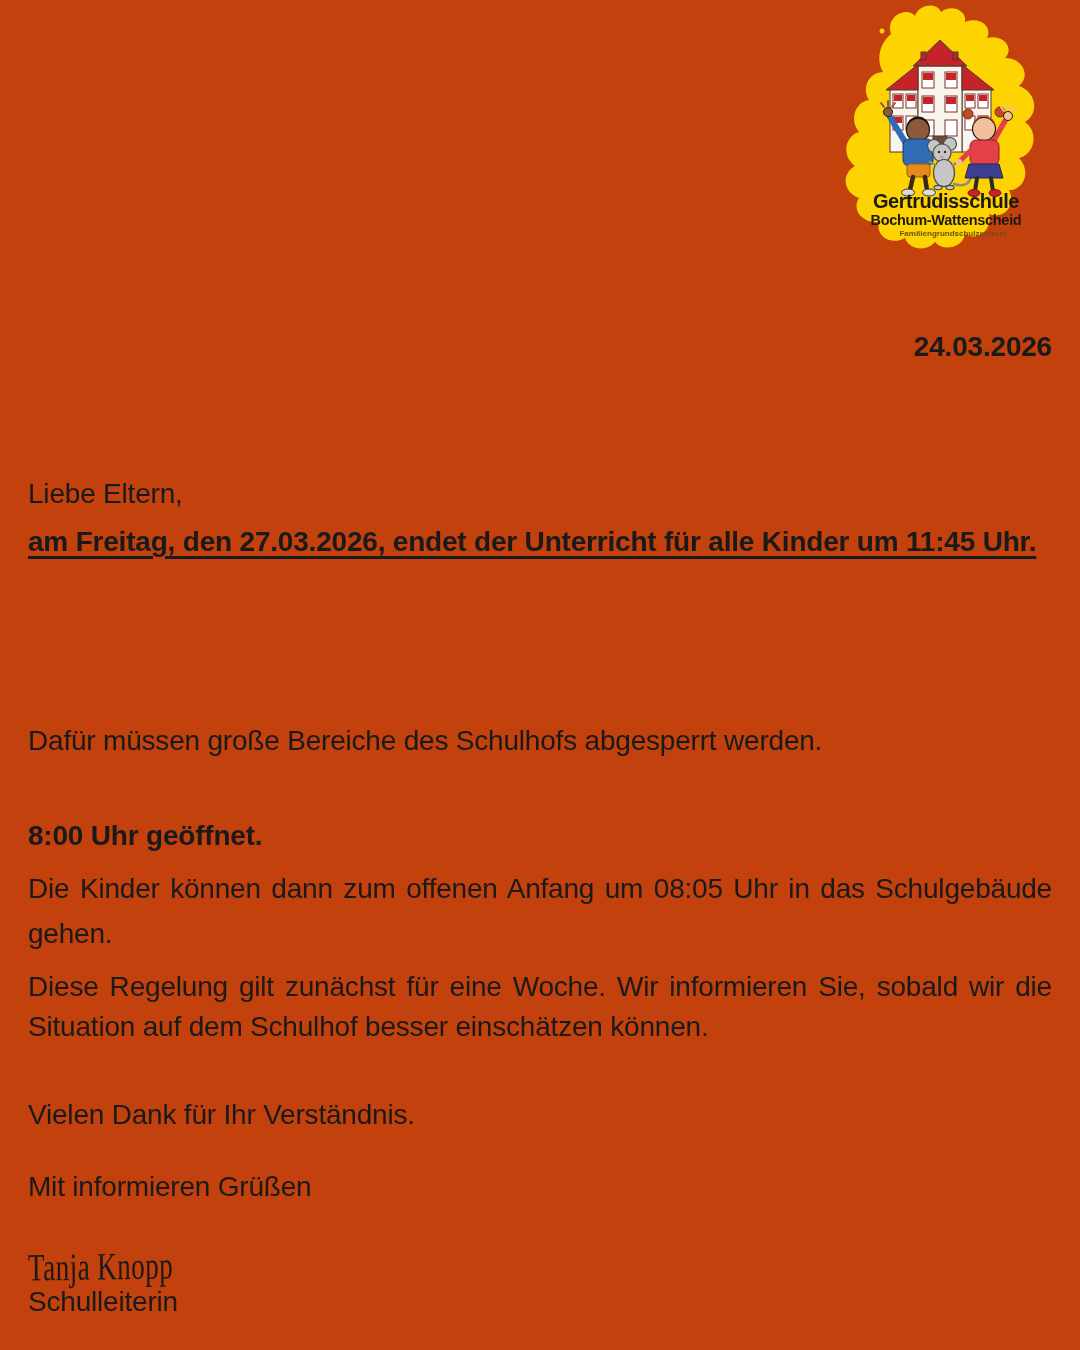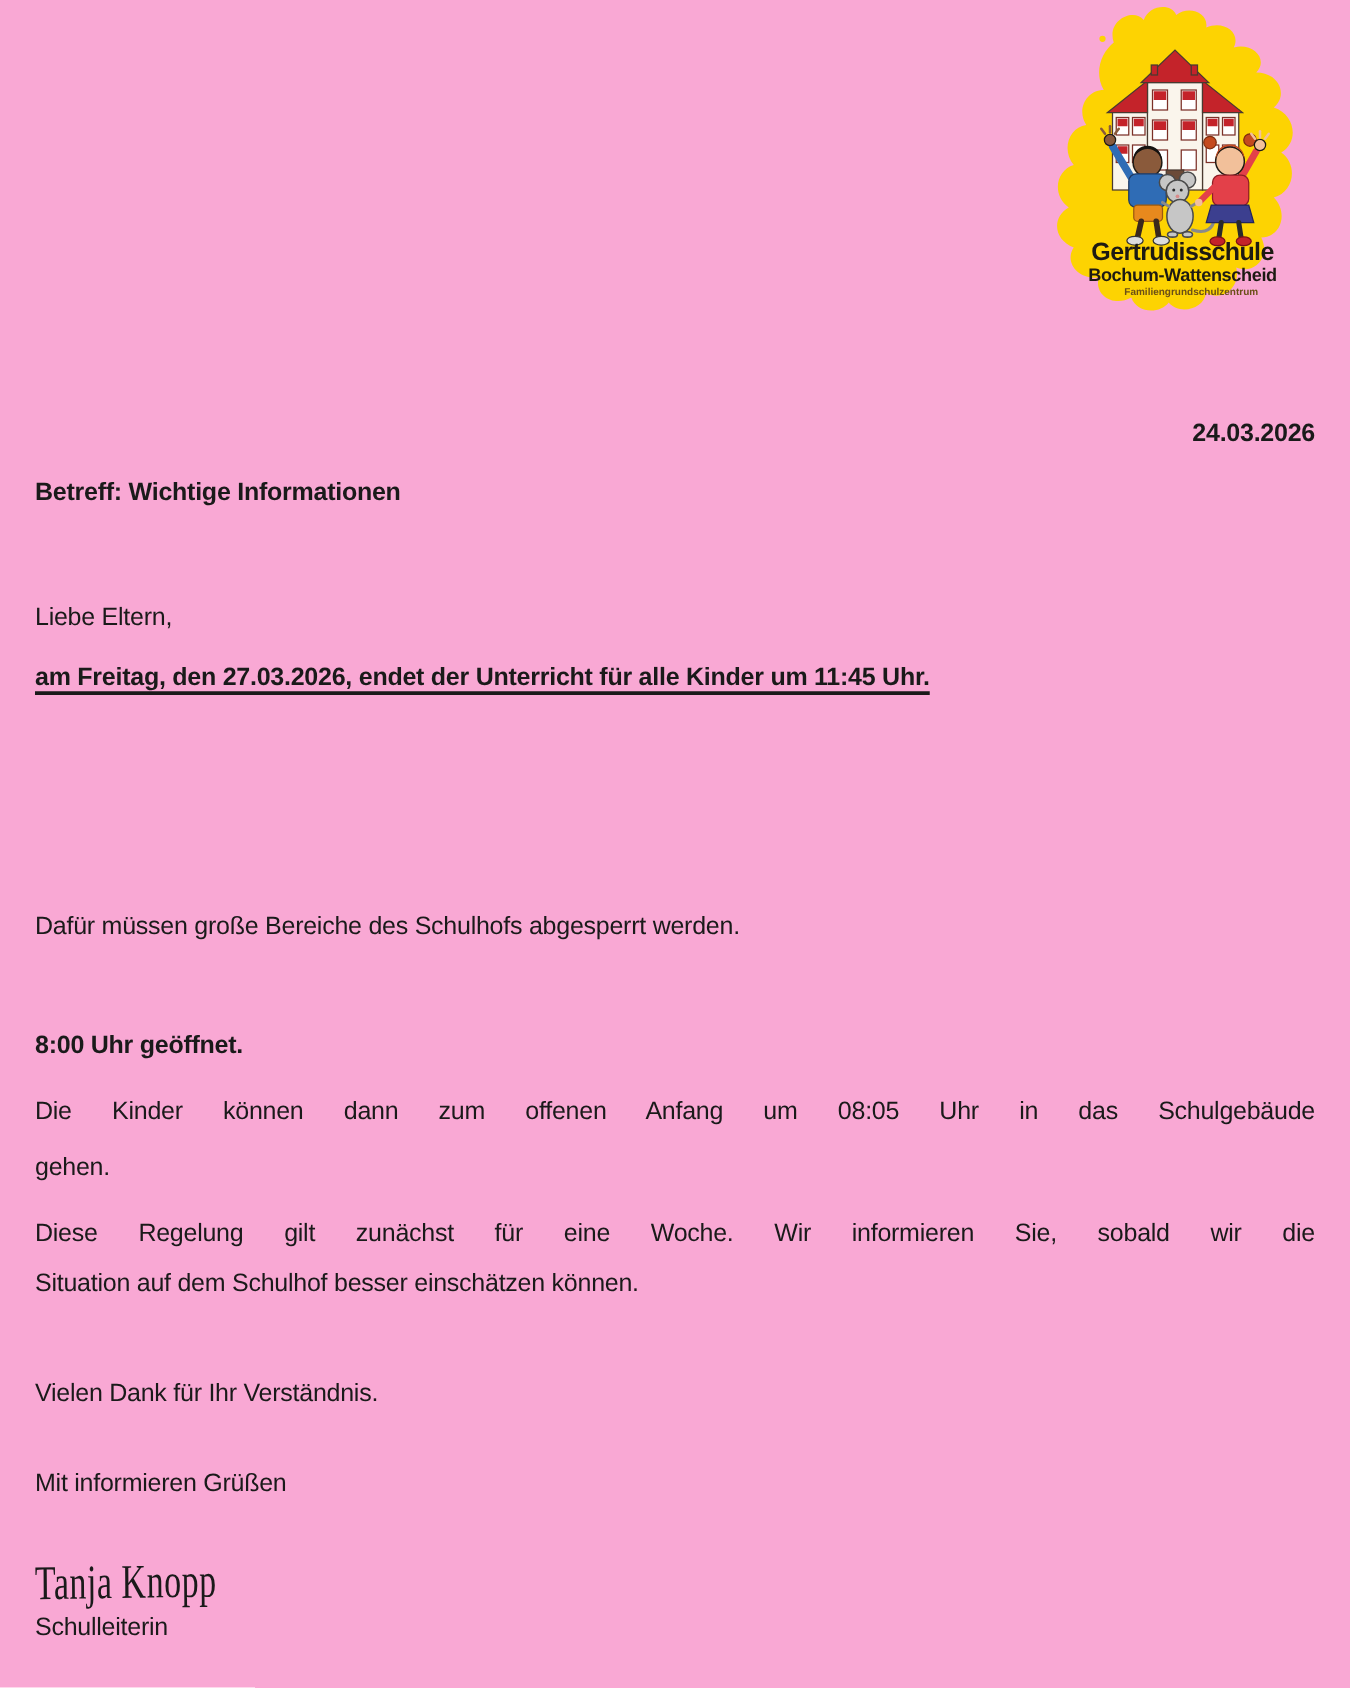--- a/index.html
+++ b/index.html
@@ -1,22 +1,22 @@
 <!DOCTYPE html>
 <html lang="de"><head>
 <meta charset="utf-8">
 <style>
   html,body{margin:0;padding:0;background:#ffffff;}
   .page{
-    position:relative;width:1080px;height:1350px;background:#f9a8d4;overflow:hidden;
+    position:relative;width:1080px;height:1350px;background:#c2410c;overflow:hidden;
     font-family:"Liberation Sans", sans-serif;color:#1a1a1a;
   }
   .line{
     position:absolute;left:28px;width:1024px;
-    font-size:20px;line-height:30px;letter-spacing:-0.2px;white-space:nowrap;
+    font-size:28px;line-height:30px;letter-spacing:-0.2px;white-space:nowrap;
   }
   .just{white-space:normal;text-align:justify;text-align-last:justify;text-justify:inter-word;}
   .b{font-weight:700;}
   .u{text-decoration:underline;text-decoration-thickness:2.5px;text-underline-offset:5px;}
   .right{text-align:right;}
   .sig{
     font-family:cursive;
     font-size:34px;line-height:40px;letter-spacing:0.5px;
     transform:scale(0.80,1.14) rotate(-0.6deg);transform-origin:0 50%;
   }
@@ -152,21 +152,20 @@
       </g>
 
       <text x="113" y="206" font-size="20" letter-spacing="-0.5" text-anchor="middle" fill="#1d1a13">Gertrudisschule</text>
       <text x="113" y="223" font-size="14.5" letter-spacing="-0.3" text-anchor="middle" fill="#1d1a13">Bochum-Wattenscheid</text>
       <text x="120" y="234" font-size="8" text-anchor="middle" fill="#6b4f17">Familiengrundschulzentrum</text>
     </svg>
   </div>
 
   <div class="line right b" style="top:332px">24.03.2026</div>
 
-  <div class="line b" style="top:379px">Betreff: Wichtige Informationen</div>
 
   <div class="line" style="top:479px">Liebe Eltern,</div>
 
   <div class="line b u" style="top:527px">am Freitag, den 27.03.2026, endet der Unterricht für alle Kinder um 11:45 Uhr.</div>
 
 
   <div class="line" style="top:726px">Dafür müssen große Bereiche des Schulhofs abgesperrt werden.</div>
 
   <div class="line b" style="top:821px">8:00 Uhr geöffnet.</div>
 

